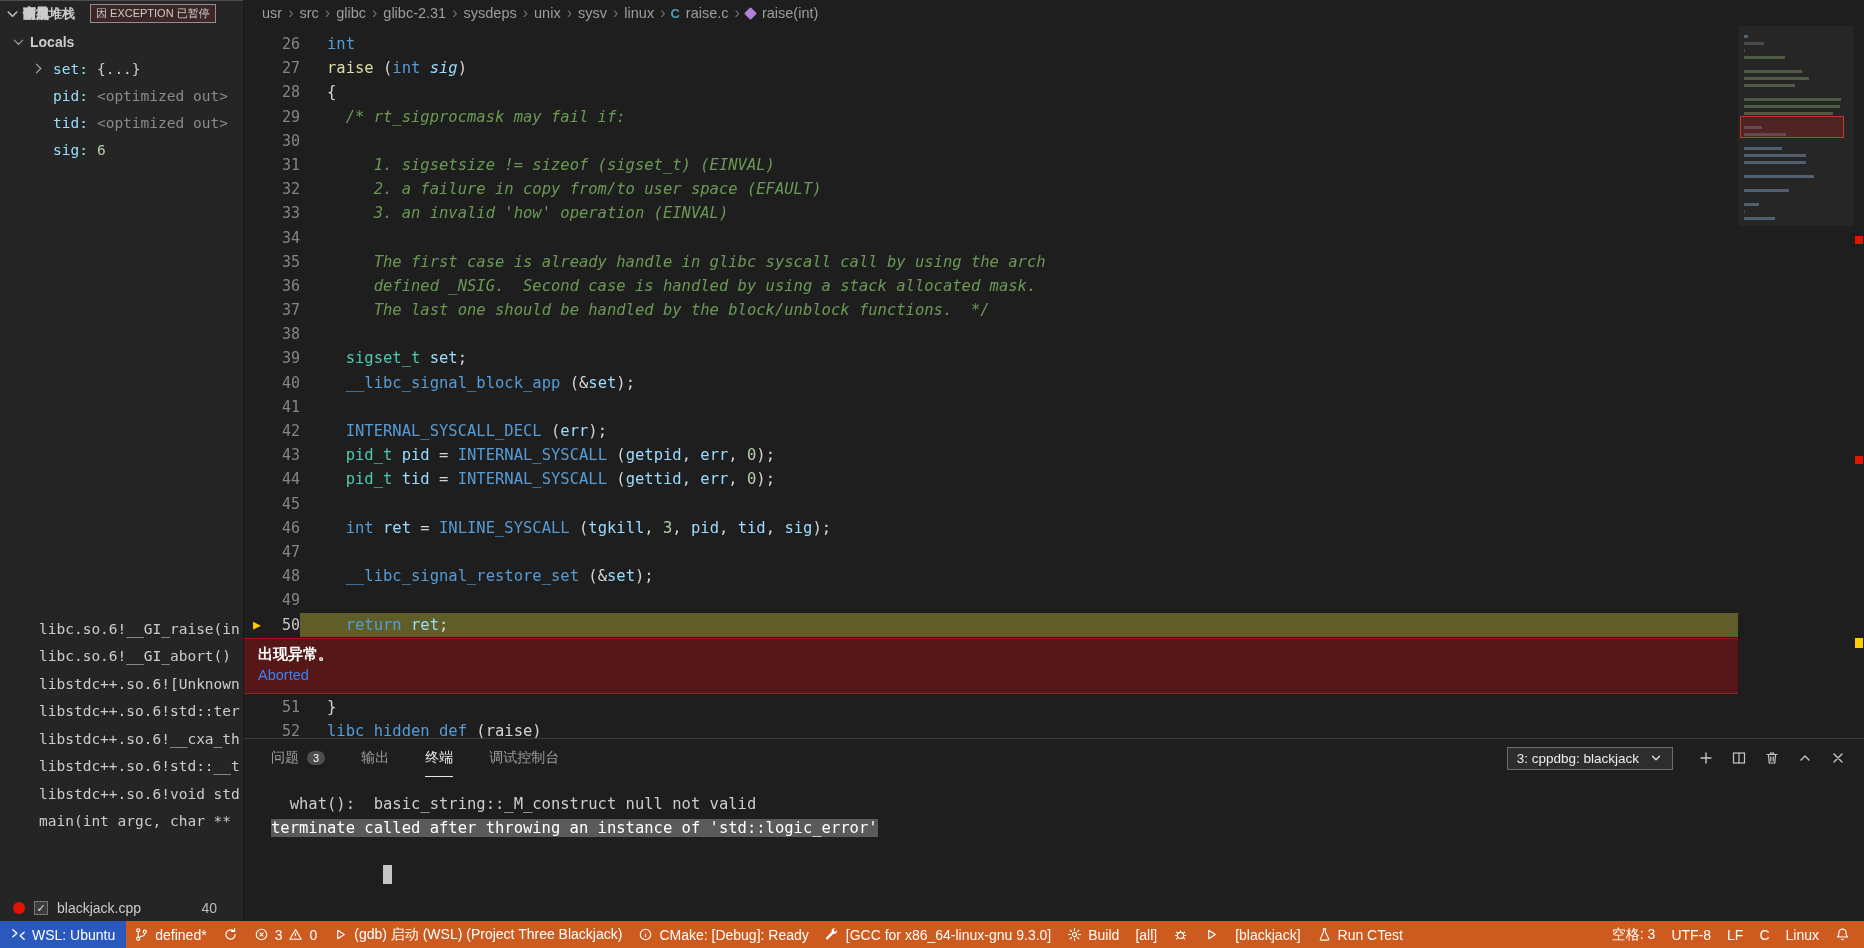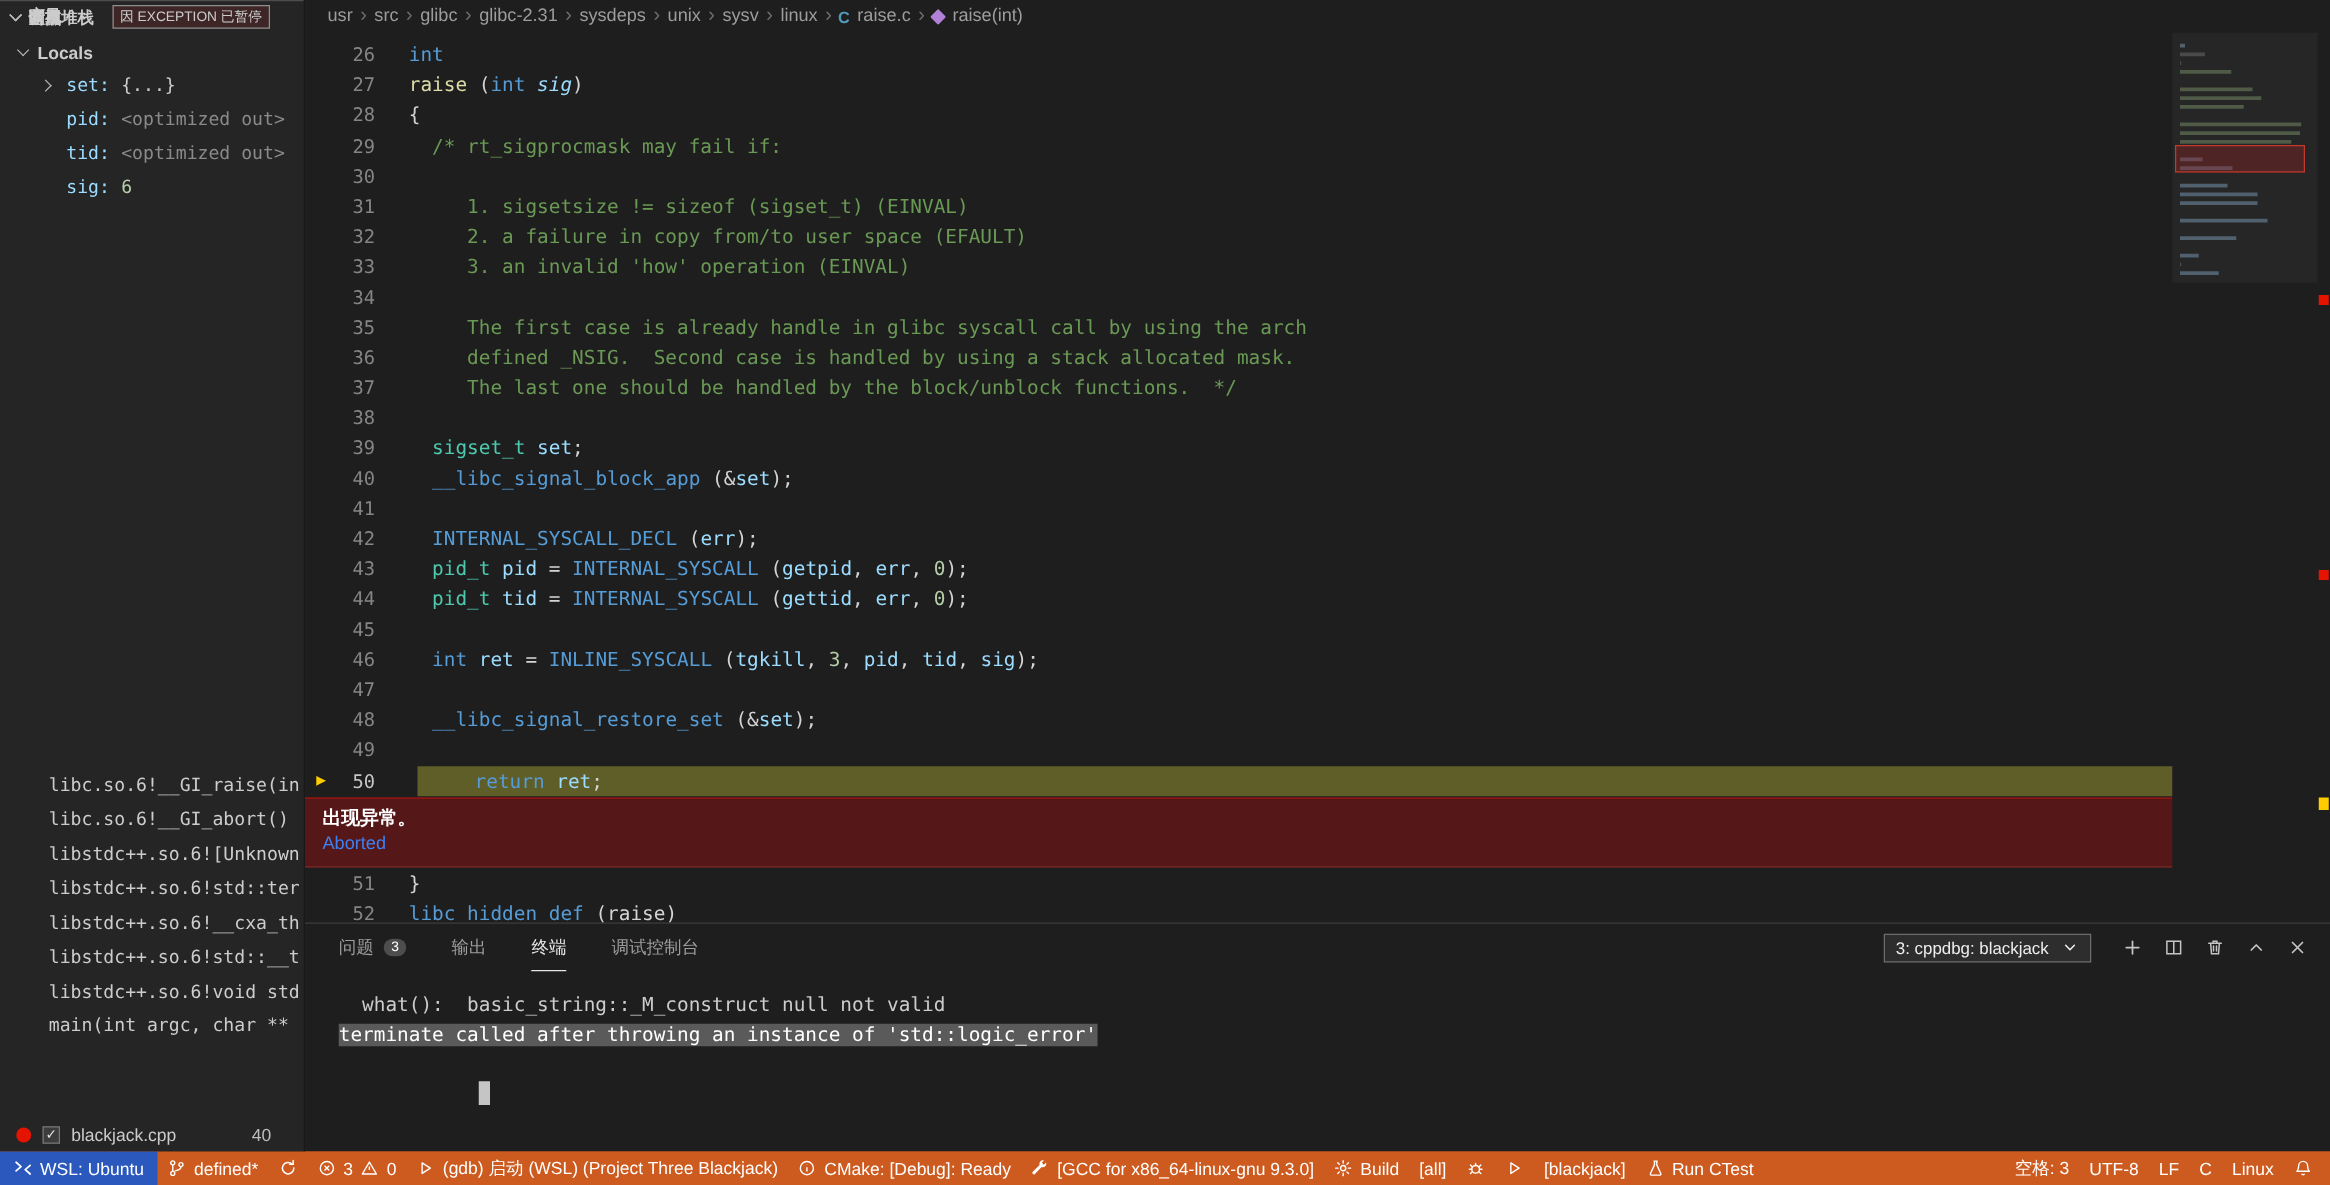--- a/index.html
+++ b/index.html
@@ -59,31 +59,31 @@
   .sym-icon { width:9px; height:9px; background:#b180d7; transform:rotate(45deg);
               display:inline-block; margin:0 6px 0 1px; border-radius:1px; }
 
   .editor { flex:1; min-height:0; position:relative; overflow:hidden;
             font-family:"DejaVu Sans Mono",monospace; font-size:15.5px; }
   .code-scroll { position:absolute; top:0; left:0; right:126px; bottom:0; overflow:hidden; padding-top:6px; }
   .code-line { display:flex; height:24.2px; line-height:24.2px; white-space:pre; position:relative; }
   .gutter { width:56px; flex-shrink:0; text-align:right; color:#858585; font-size:15px; }
   .code-line.current .gutter { color:#c6c6c6; }
   .code-text { flex:1; padding-left:27px; color:#d4d4d4; }
-  .code-line.current .code-text { background:#5f5e29;margin-left:34px; }
+  .code-line.current .code-text { background:#5f5e29; }
   .cur-arrow { position:absolute; left:9px; top:0; height:24.2px; line-height:24.2px; font-size:13px; color:#ffcc00; }
   .cur-arrow::before { content:"▶"; }
   .tok-kw { color:#569cd6; }
   .tok-ty { color:#4ec9b0; }
   .tok-fn { color:#dcdcaa; }
   .tok-mc { color:#569cd6; }
   .tok-va { color:#9cdcfe; }
   .tok-nu { color:#b5cea8; }
   .tok-pa { color:#9cdcfe; font-style:italic; }
-  .tok-cm { color:#6a9955; }
+  .tok-cm { color:#6a9955; font-style:italic; }
   .tok-pl { color:#d4d4d4; }
   .tok-err { color:#d4d4d4; text-decoration:underline wavy #f14c4c 1px; text-underline-offset:3px; }
 
   .exception-widget { height:56px; background:#551717; border-top:1px solid #a31515;
                       border-bottom:1px solid #7a2b2b; padding:6px 16px 0 14px; margin:1px 0;
                       font-family:"Liberation Sans",sans-serif; }
   .exception-title { font-size:15px; font-weight:bold; color:#ffffff; margin-bottom:3px; }
   .exception-msg { font-size:14.5px; color:#3b82f6; }
 
   .minimap { position:absolute; top:0; right:10px; width:116px; bottom:0; }

